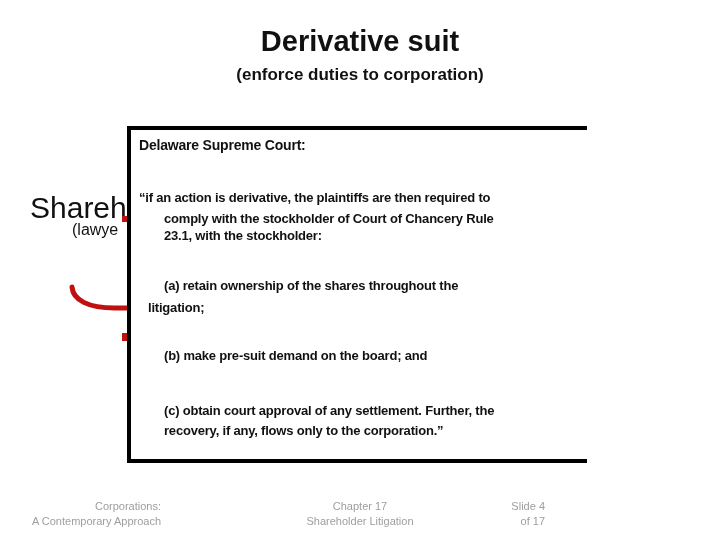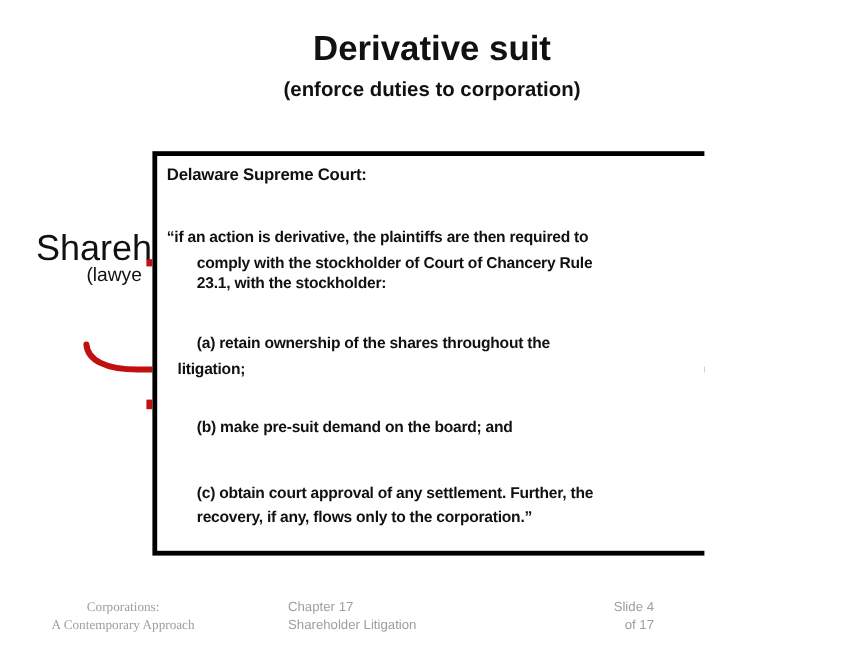--- a/index.html
+++ b/index.html
@@ -45,22 +45,22 @@
   .ia-0{left:33px;top:147px;}
   .ia-1{left:17px;top:169px;}
   .ib-0{left:33px;top:217px;}
   .ic-0{left:33px;top:272px;}
   .ic-1{left:33px;top:292px;}
   
   .footer-block{
     position:absolute;top:499px;font-size:11px;line-height:15px;
     color:#9E9E9E;z-index:3;
   }
-  .footer-left{left:43px;text-align:center;font-family:Liberation Serif, serif;}
-  .footer-center{left:240px;width:240px;text-align:left;}
+  .footer-left{left:32px;text-align:right;}
+  .footer-center{left:240px;width:240px;text-align:center;}
   .footer-right{right:42px;text-align:right;}
 </style>
 </head>
 <body>
 
 <div class="slide">
 
   <div class="title">Derivative suit</div>
   <div class="subtitle">(enforce duties to corporation)</div>
 

